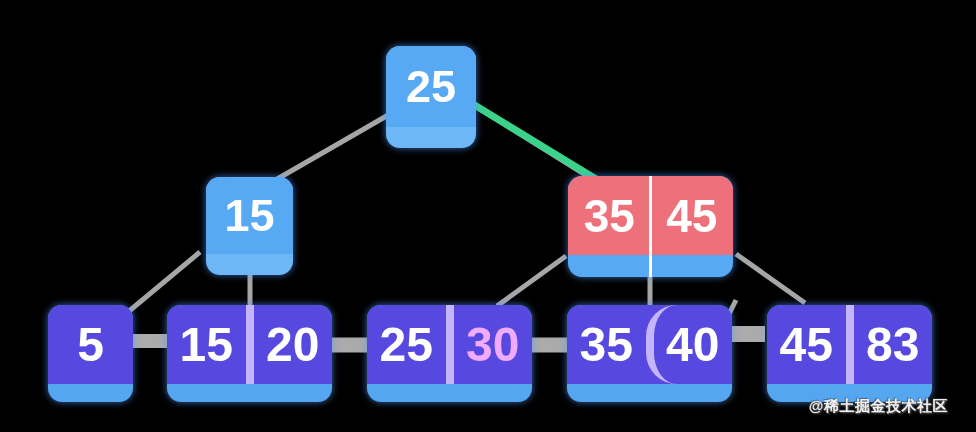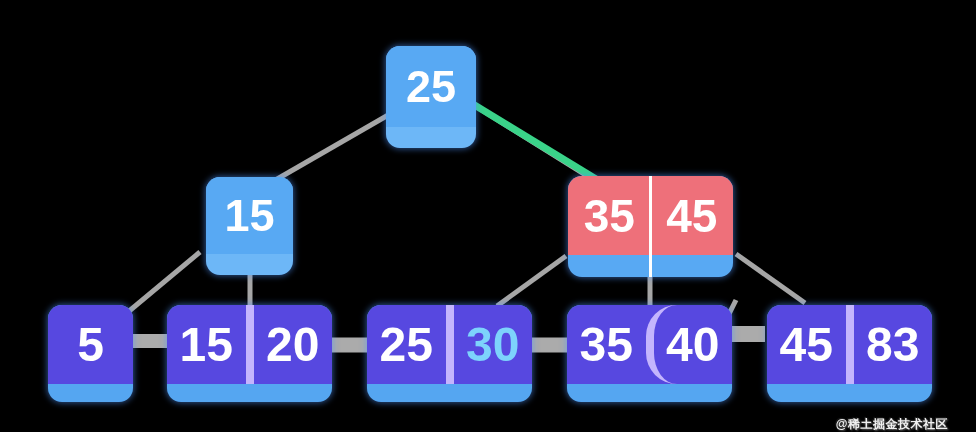--- a/index.html
+++ b/index.html
@@ -44,22 +44,22 @@
     width: 3px;
     background: #fff;
   }
   .style-internal .node-cell { font-size: 45px; }
   .style-highlight .node-cell { font-size: 46px; }
   .style-leaf .node-cell { font-size: 48px; }
   .watermark {
     position: absolute;
     z-index: 3;
     right: 28px;
-    top: 416px;
-    font-size: 12px;
+    top: 397px;
+    font-size: 15px;
     font-weight: bold;
     letter-spacing: 0.5px;
     text-shadow: 1px 1px 2px rgba(120,120,120,0.9), -1px -1px 1px rgba(60,60,60,0.6);
   }
 </style>
 </head>
 <body>
 
 <div class="canvas" style="background: rgb(0, 0, 0);">
   <svg id="edges-layer" width="976" height="432" viewBox="0 0 976 432">
@@ -102,21 +102,21 @@
       </div>
       <div class="tree-node style-leaf" style="left: 167px; top: 305px; width: 165px; height: 97px; background: rgb(85, 166, 241);">
         <div class="node-body" style="height: 79px; background: rgb(87, 72, 224);">
           <div class="node-cell" style="color: rgb(255, 255, 255);">15</div>
           <div class="node-cell cell-border" style="color: rgb(255, 255, 255);">20</div>
         </div>
       </div>
       <div class="tree-node style-leaf" style="left: 367px; top: 305px; width: 165px; height: 97px; background: rgb(85, 166, 241);">
         <div class="node-body" style="height: 79px; background: rgb(87, 72, 224);">
           <div class="node-cell" style="color: rgb(255, 255, 255);">25</div>
-          <div class="node-cell cell-border" style="color: #7dd3fc;">30</div>
+          <div class="node-cell cell-border" style="color: #f0abfc;">30</div>
         </div>
       </div>
       <div class="tree-node style-leaf" style="left: 567px; top: 305px; width: 165px; height: 97px; background: rgb(85, 166, 241);">
         <div class="node-body" style="height: 79px; background: rgb(87, 72, 224);">
           <div class="node-cell" style="color: rgb(255, 255, 255);">35</div>
           <div class="node-cell cell-border" style="color: rgb(255, 255, 255); border-radius: 31px;">40</div>
         </div>
       </div>
       <div class="tree-node style-leaf" style="left: 767px; top: 305px; width: 165px; height: 97px; background: rgb(85, 166, 241);">
         <div class="node-body" style="height: 79px; background: rgb(87, 72, 224);">

